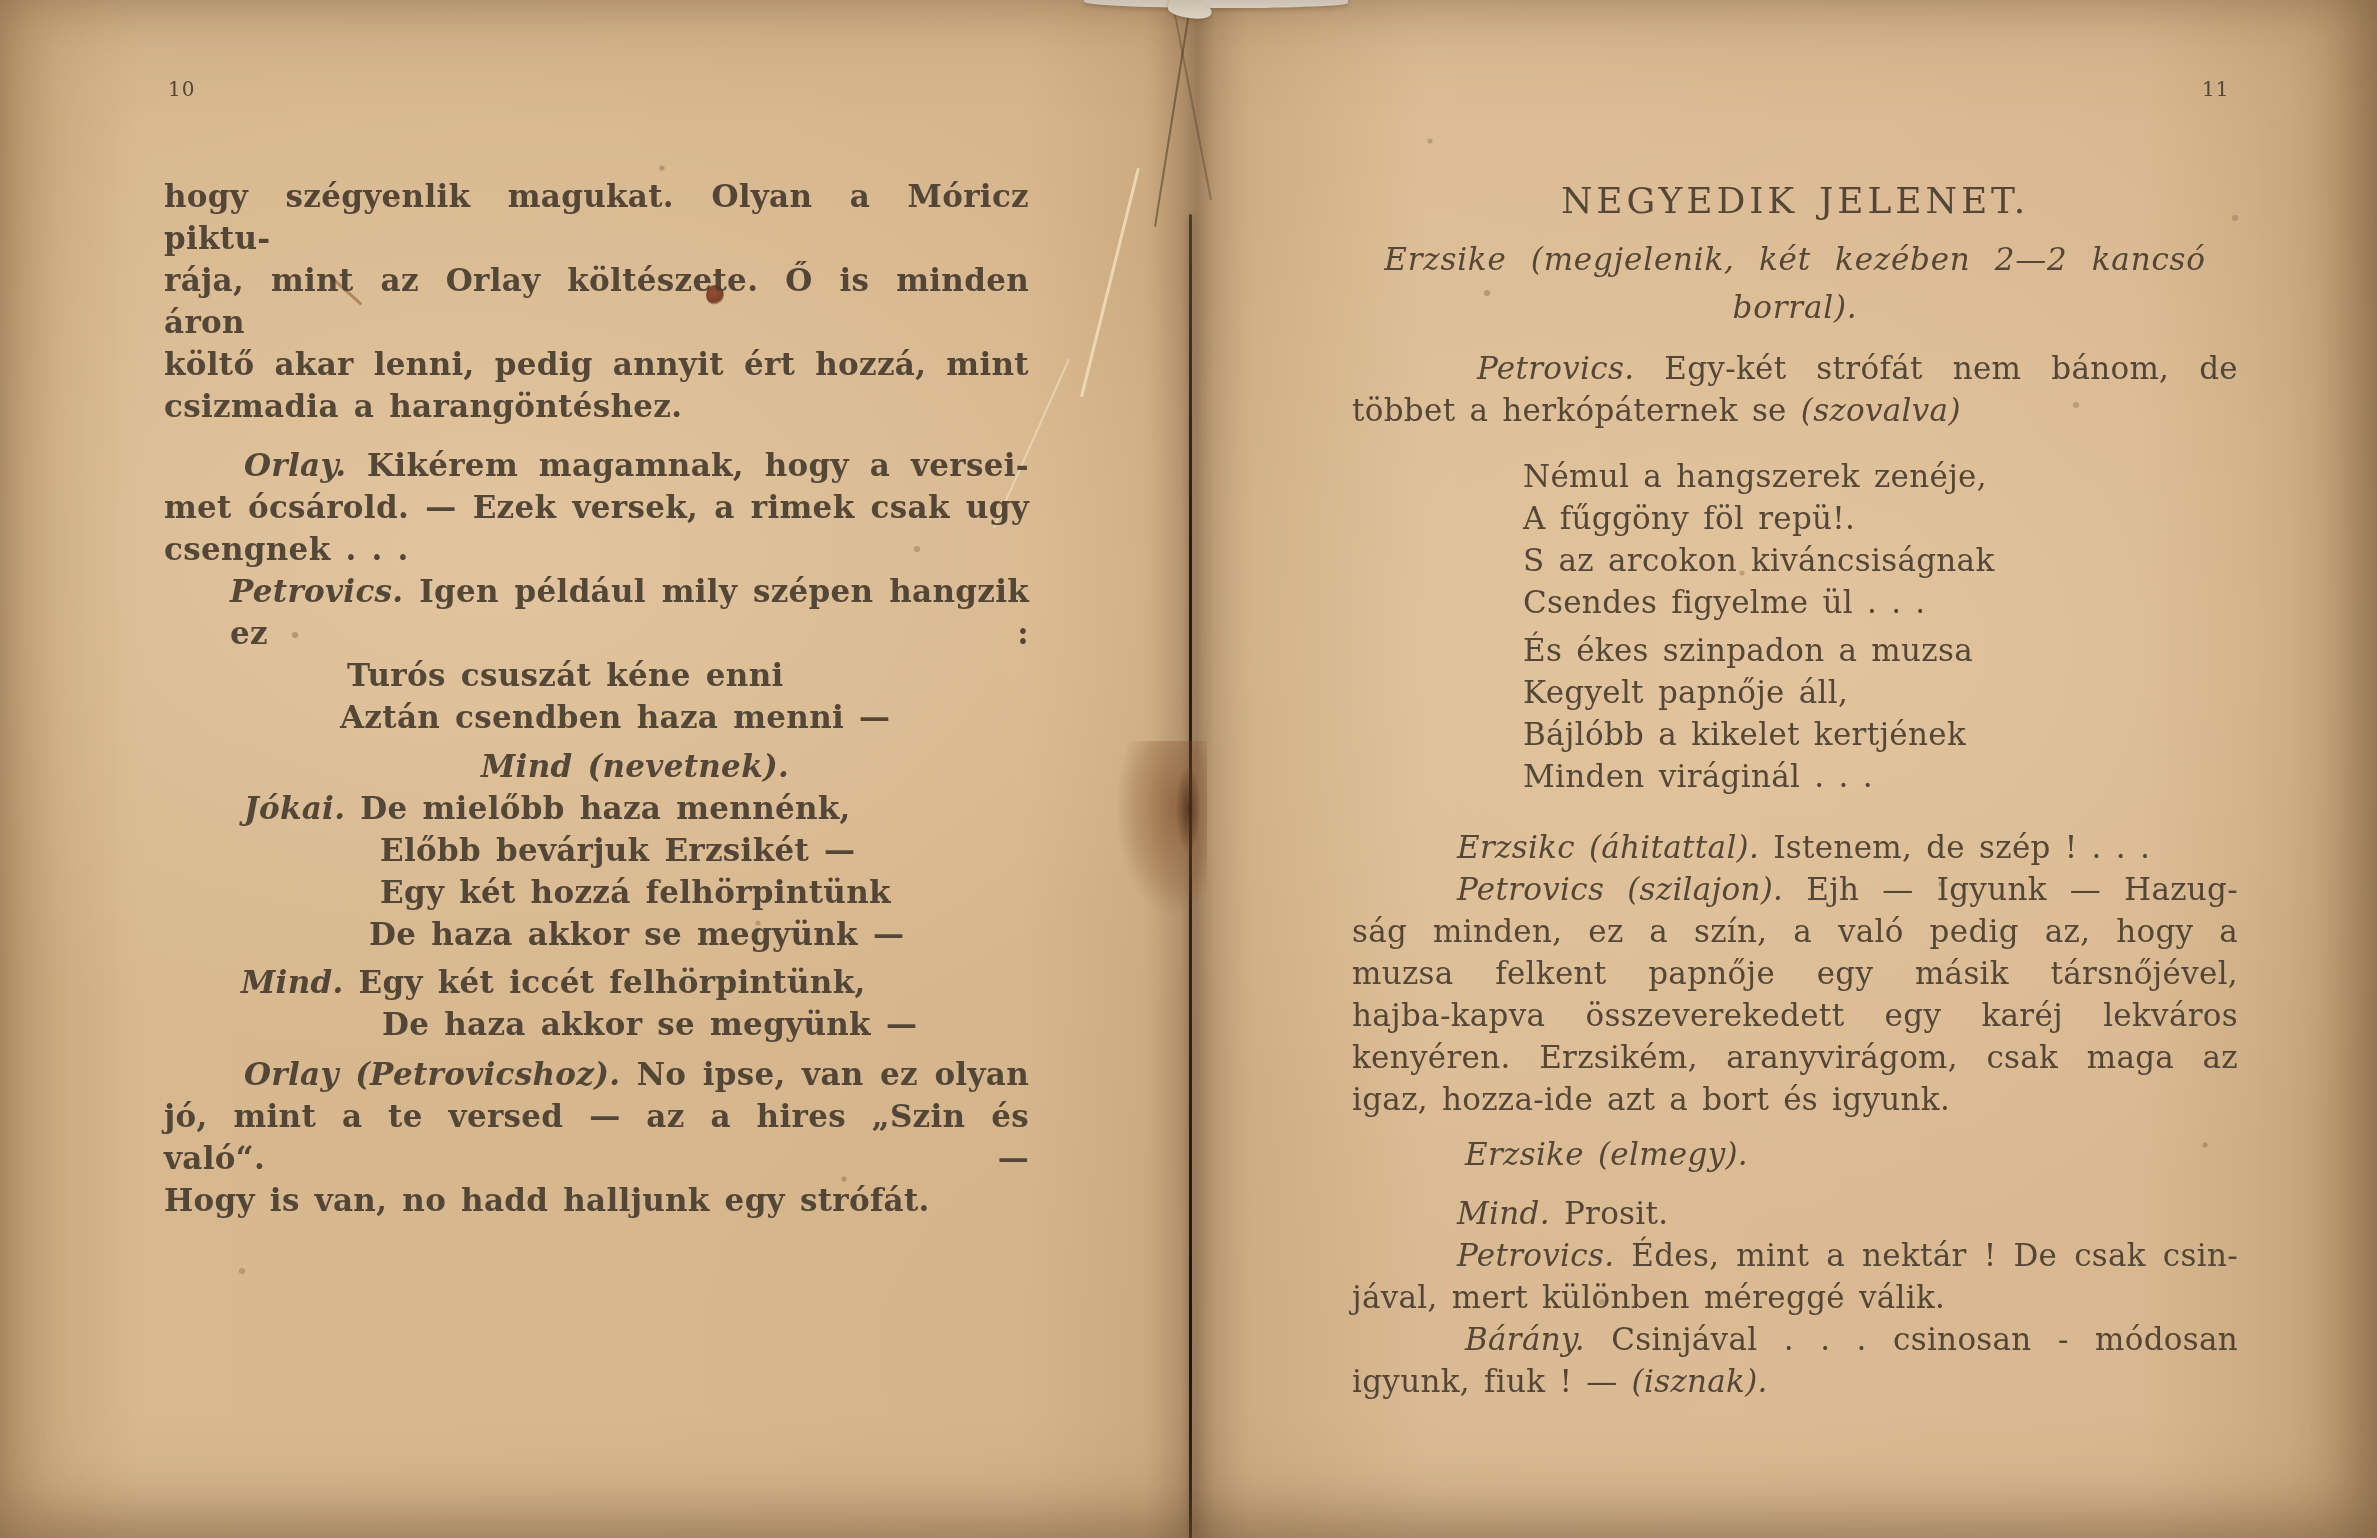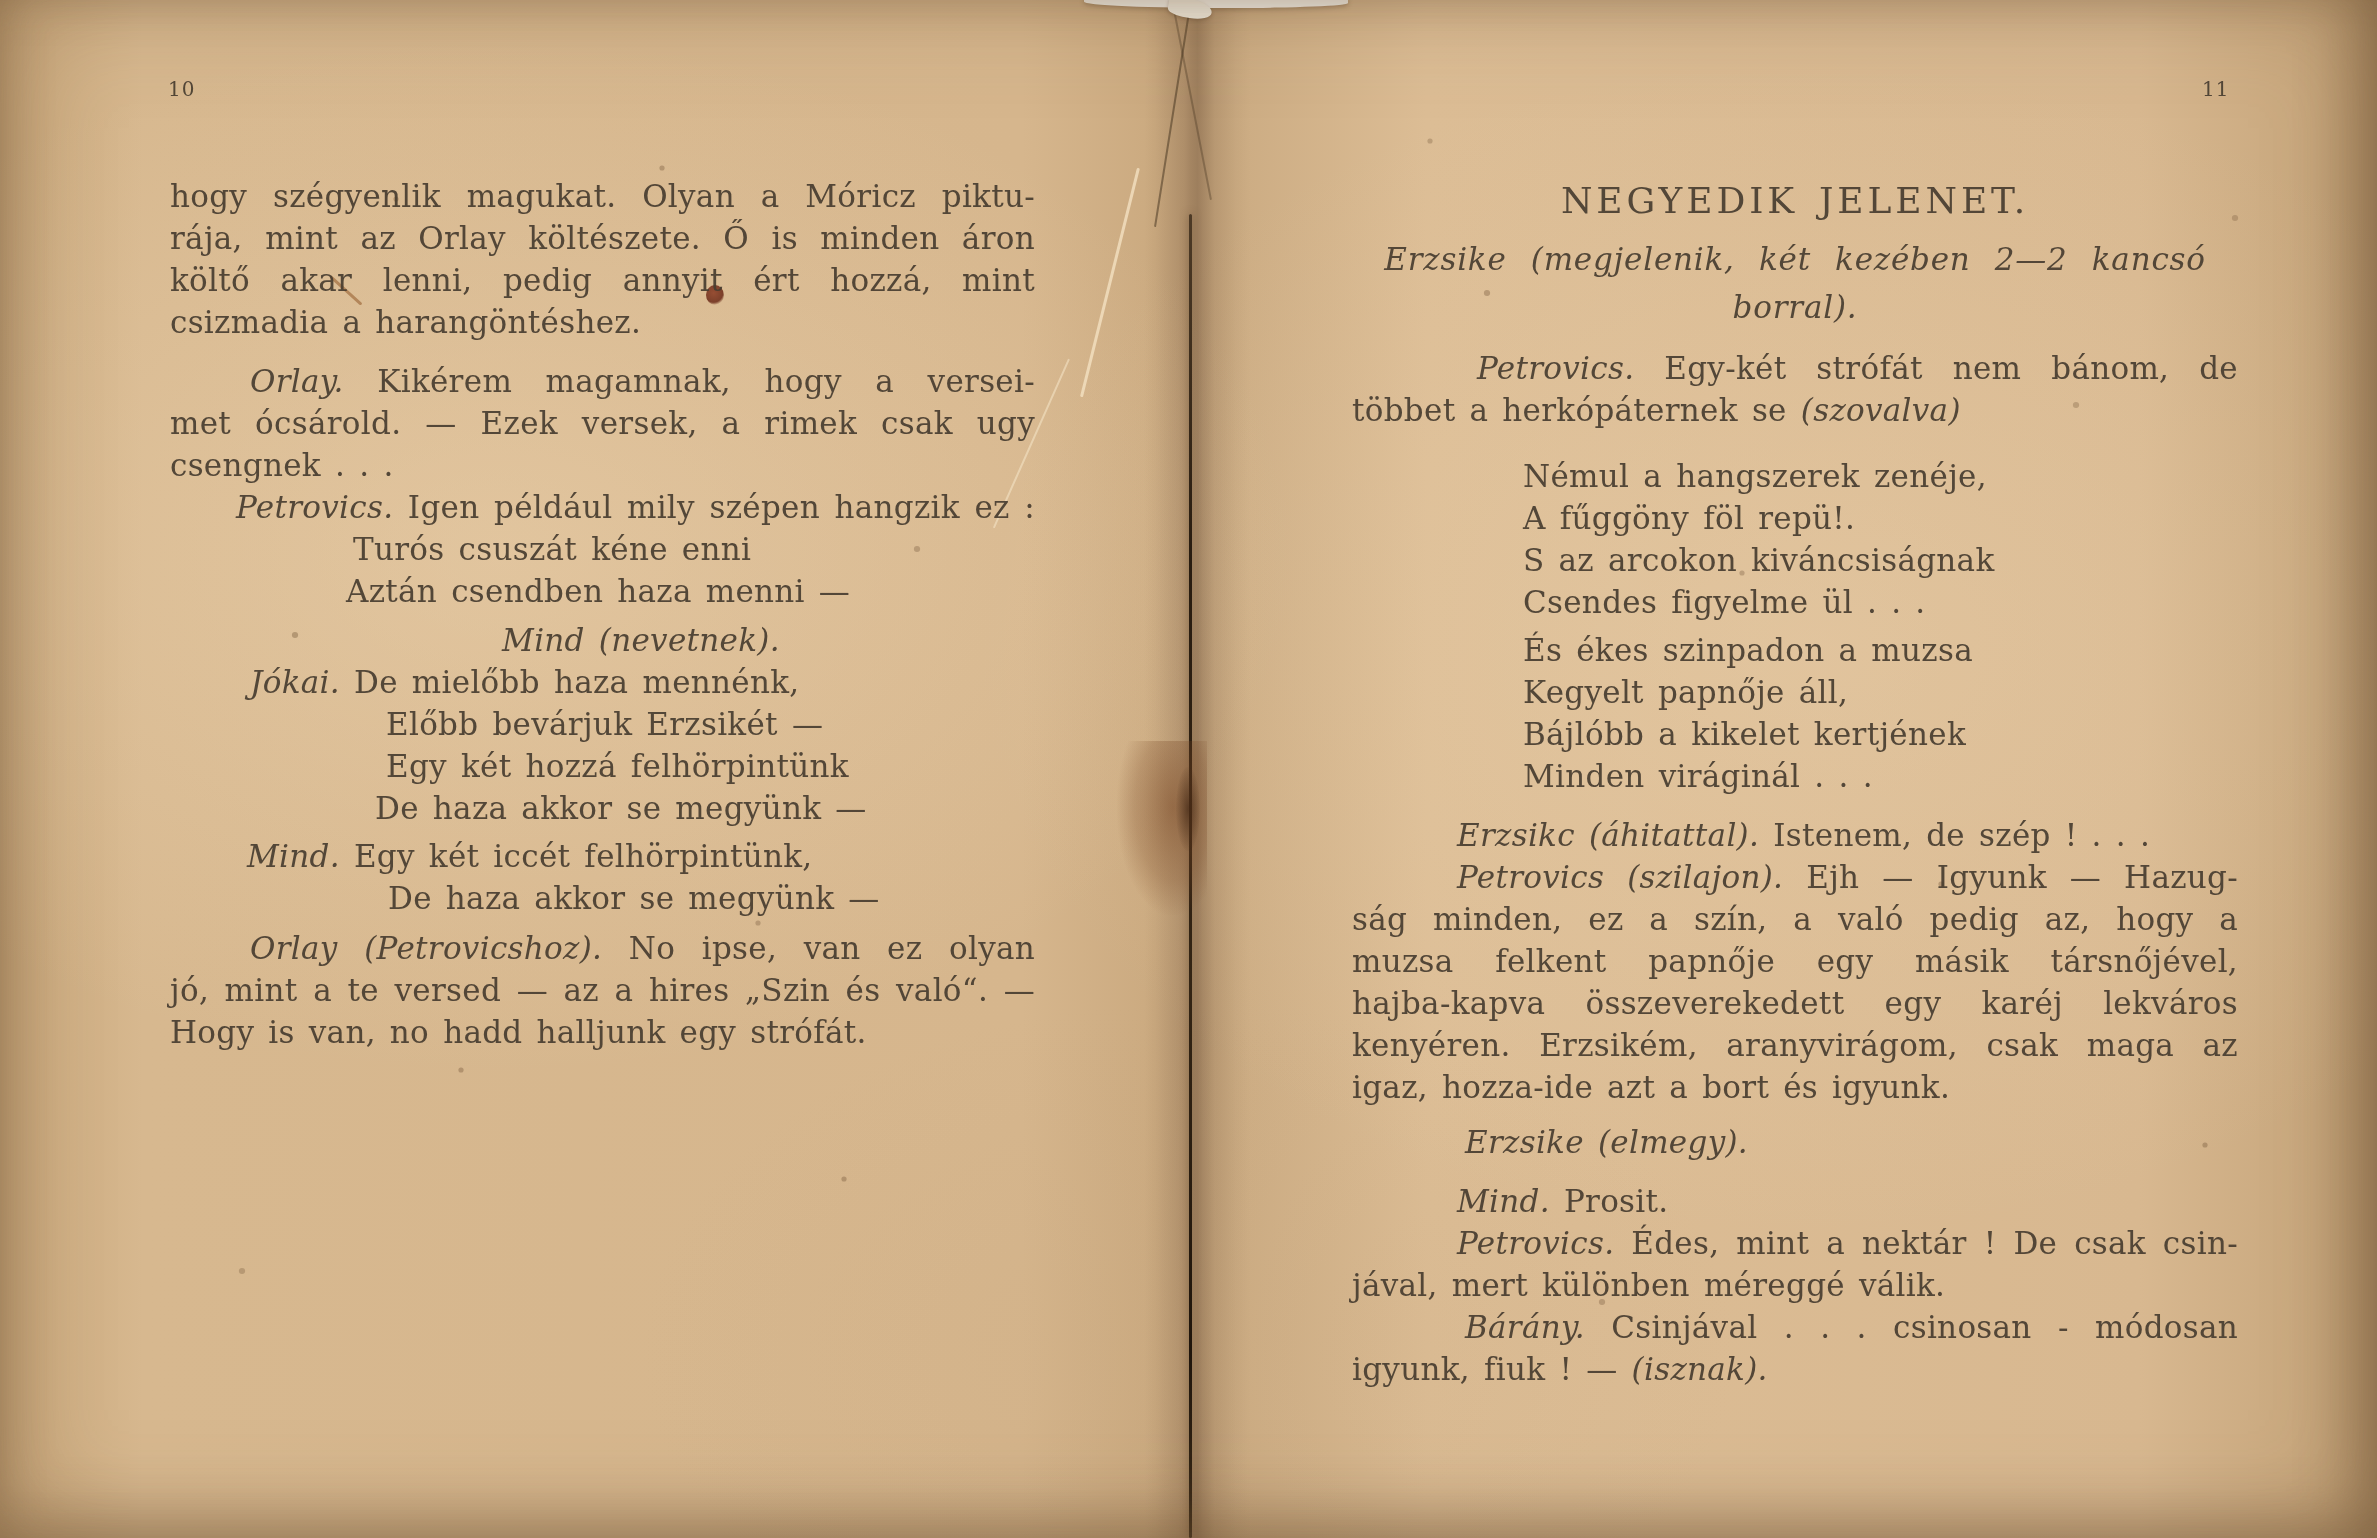--- a/index.html
+++ b/index.html
@@ -80,21 +80,21 @@
   <div class="tear-notch"></div>
   <div class="stain-mid"></div>
   <div class="stain-mid-core"></div>
   <div class="spot-red"></div>
   <div class="scratch"></div>
   <div class="speckles"></div>
 
   <div class="pagenum" style="left:168px;">10</div>
   <div class="pagenum" style="left:2202px;">11</div>
 
-  <div class="column" style="left:170px;top:175px;width:865px;">
+  <div class="column" style="left:164px;top:175px;width:865px;font-weight:bold;">
       <div class="block">
         <div class="line just"><span>hogy szégyenlik magukat. Olyan a Móricz piktu-</span></div>
         <div class="line just"><span>rája, mint az Orlay költészete. Ő is minden áron</span></div>
         <div class="line just"><span>költő akar lenni, pedig annyit ért hozzá, mint</span></div>
         <div class="line"><span>csizmadia a harangöntéshez.</span></div>
       </div>
       <div class="block" style="margin-top: 17.4px;">
         <div class="line just" style="padding-left: 80px;"><em>Orlay.</em><span> Kikérem magamnak, hogy a versei-</span></div>
         <div class="line just"><span>met ócsárold. — Ezek versek, a rimek csak ugy</span></div>
         <div class="line"><span>csengnek . . .</span></div>
@@ -142,21 +142,21 @@
         <div class="line" style="padding-left: 171px;"><span>A fűggöny föl repü!.</span></div>
         <div class="line" style="padding-left: 171px;"><span>S az arcokon kiváncsiságnak</span></div>
         <div class="line" style="padding-left: 171px;"><span>Csendes figyelme ül . . .</span></div>
       </div>
       <div class="block" style="margin-top: 6.7px;">
         <div class="line" style="padding-left: 171px;"><span>És ékes szinpadon a muzsa</span></div>
         <div class="line" style="padding-left: 171px;"><span>Kegyelt papnője áll,</span></div>
         <div class="line" style="padding-left: 171px;"><span>Bájlóbb a kikelet kertjének</span></div>
         <div class="line" style="padding-left: 171px;"><span>Minden viráginál . . .</span></div>
       </div>
-      <div class="block" style="margin-top: 17px;">
+      <div class="block" style="margin-top: 29px;">
         <div class="line" style="padding-left: 105px;"><em>Erzsikc (áhitattal).</em><span> Istenem, de szép ! . . .</span></div>
       </div>
       <div class="block">
         <div class="line just" style="padding-left: 105px;"><em>Petrovics (szilajon).</em><span> Ejh — Igyunk — Hazug-</span></div>
         <div class="line just"><span>ság minden, ez a szín, a való pedig az, hogy a</span></div>
         <div class="line just"><span>muzsa felkent papnője egy másik társnőjével,</span></div>
         <div class="line just"><span>hajba-kapva összeverekedett egy karéj lekváros</span></div>
         <div class="line just"><span>kenyéren. Erzsikém, aranyvirágom, csak maga az</span></div>
         <div class="line"><span>igaz, hozza-ide azt a bort és igyunk.</span></div>
       </div>

